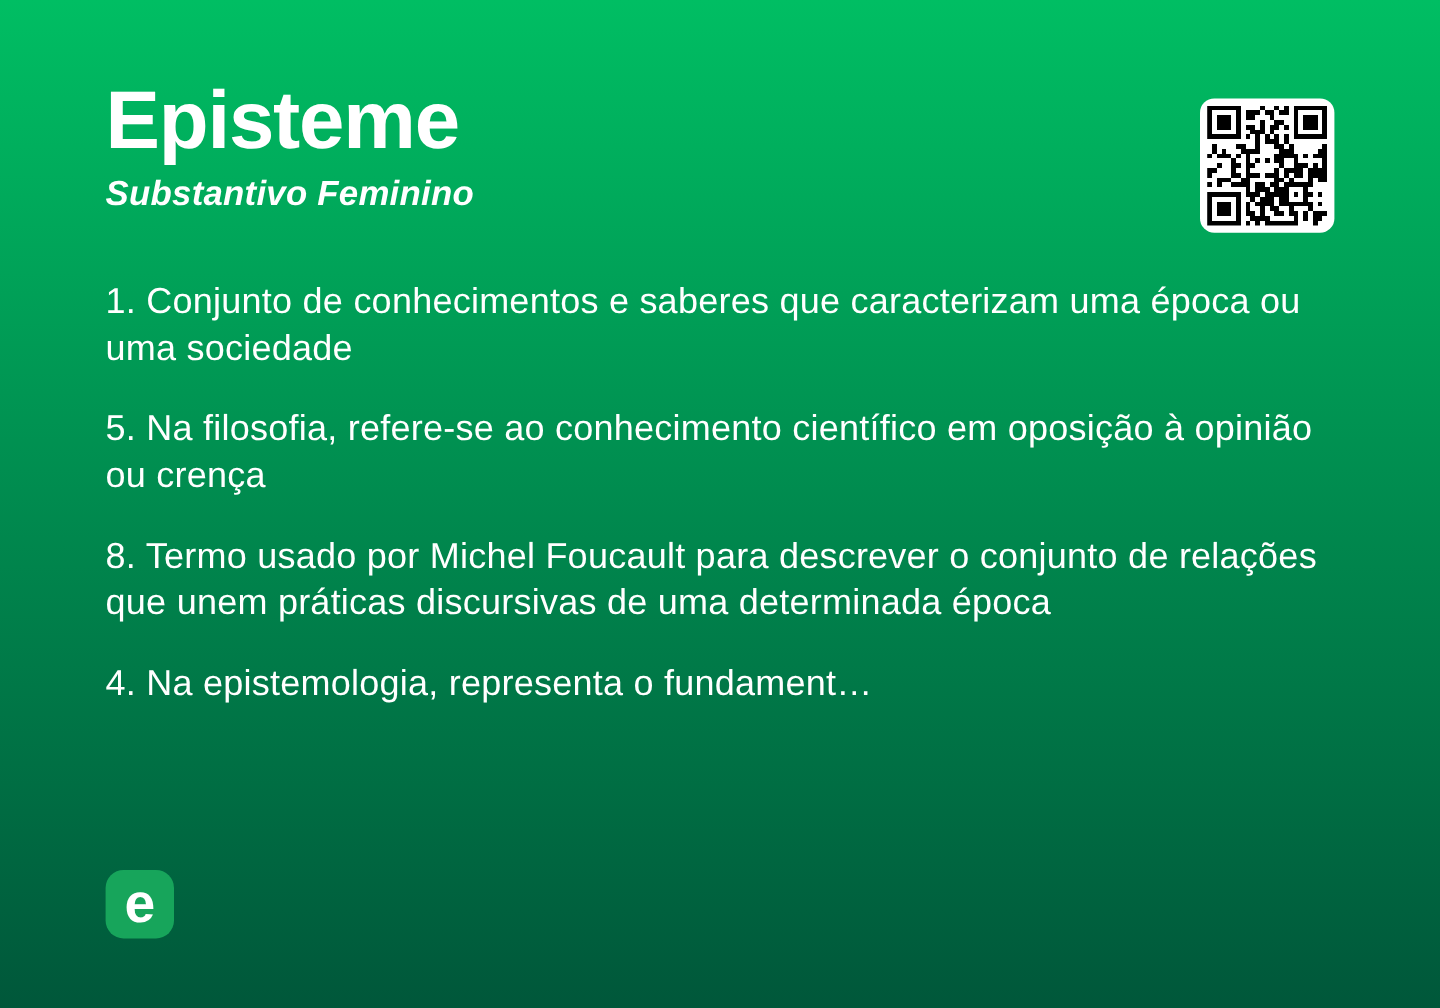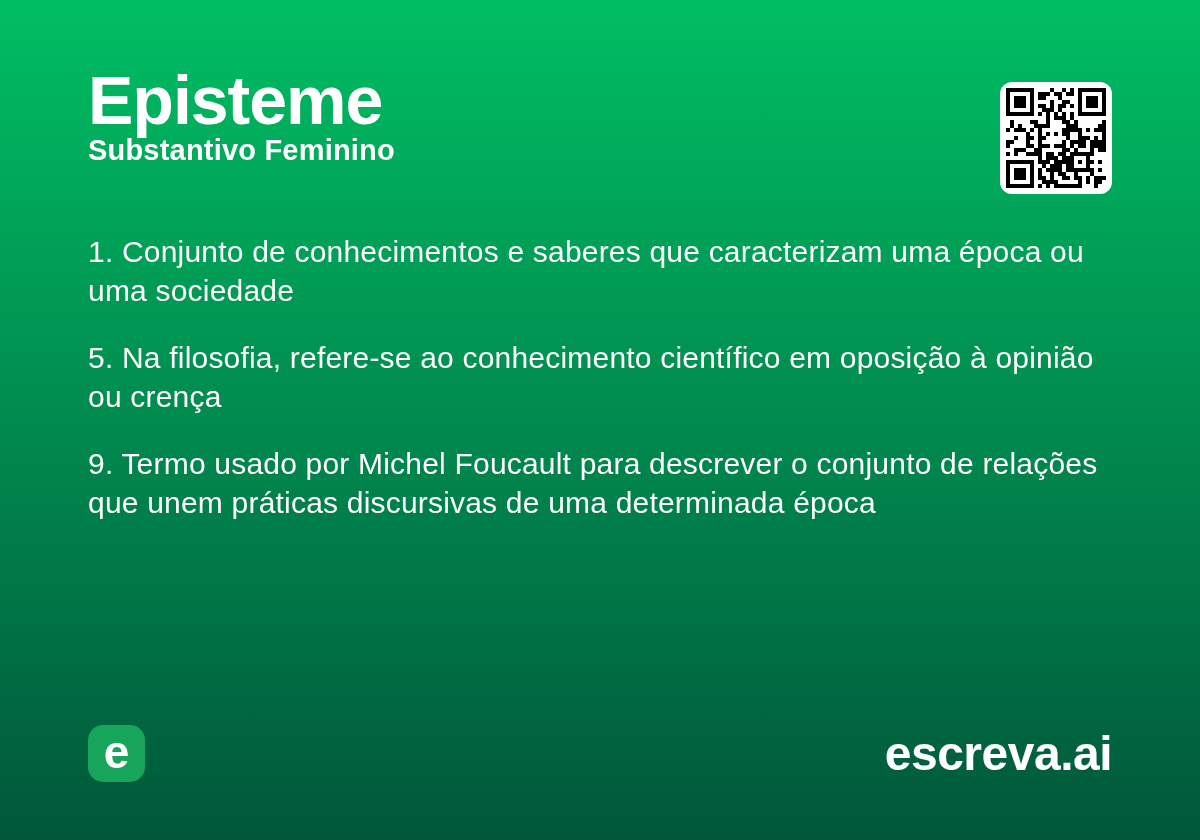--- a/index.html
+++ b/index.html
@@ -23,24 +23,25 @@
     align-items: flex-start;
   }
   .word-title {
     margin: 0;
     font-size: 68px;
     font-weight: 800;
     line-height: 1.0;
     letter-spacing: -1px;
   }
   .word-class {
-    margin-top: 0;
+    margin-top: 12px;
     font-size: 29px;
     font-weight: 600;
     letter-spacing: 0.2px;
+    font-style: italic;
   }
   .qr-box {
     margin-top: 16px;
     width: 100px; height: 100px;
     padding: 6px;
     background: #ffffff;
     border-radius: 12px;
   }
   .qr-box svg { display: block; width: 100px; height: 100px; }
   .definitions {
@@ -415,23 +416,23 @@
           <rect x="17" y="24" width="1" height="1" fill="#000000"></rect>
           <rect x="18" y="24" width="1" height="1" fill="#000000"></rect>
           <rect x="22" y="24" width="1" height="1" fill="#000000"></rect>
         </svg>
     </div>
   </div>
 
   <div class="definitions">
     <p class="definition">1. Conjunto de conhecimentos e saberes que caracterizam uma época ou uma sociedade</p>
     <p class="definition">5. Na filosofia, refere-se ao conhecimento científico em oposição à opinião ou crença</p>
-    <p class="definition">9. Termo usado por Michel Foucault para descrever o conjunto de relações que unem práticas discursivas de uma determinada época</p>
+    <p class="definition">8. Termo usado por Michel Foucault para descrever o conjunto de relações que unem práticas discursivas de uma determinada época</p>
+    <p class="definition">4. Na epistemologia, representa o fundament…</p>
   </div>
 
   <div class="footer">
     <div class="logo-badge" style="background: rgb(23, 165, 91);">
       <span>e</span>
     </div>
-    <div class="wordmark">escreva.ai</div>
   </div>
 
 </div>
 
 </body></html>

